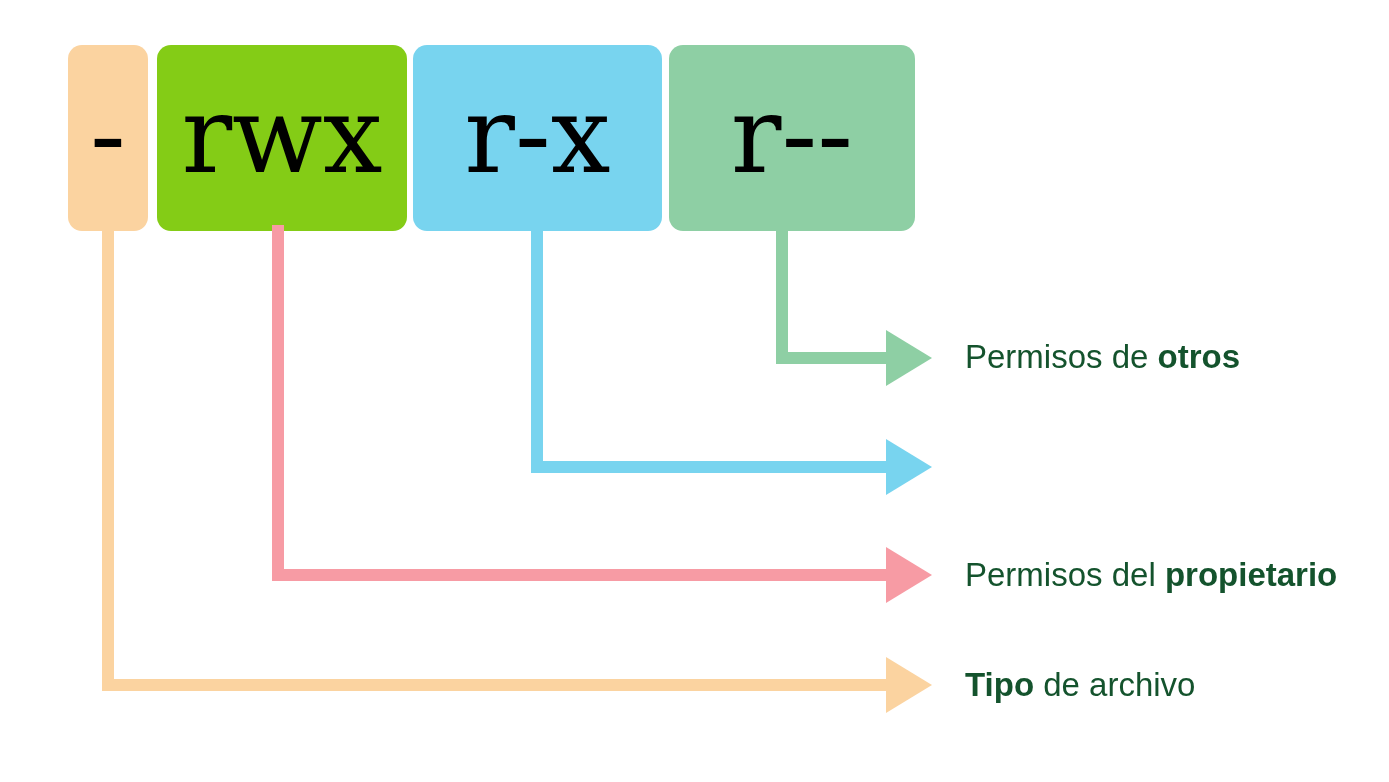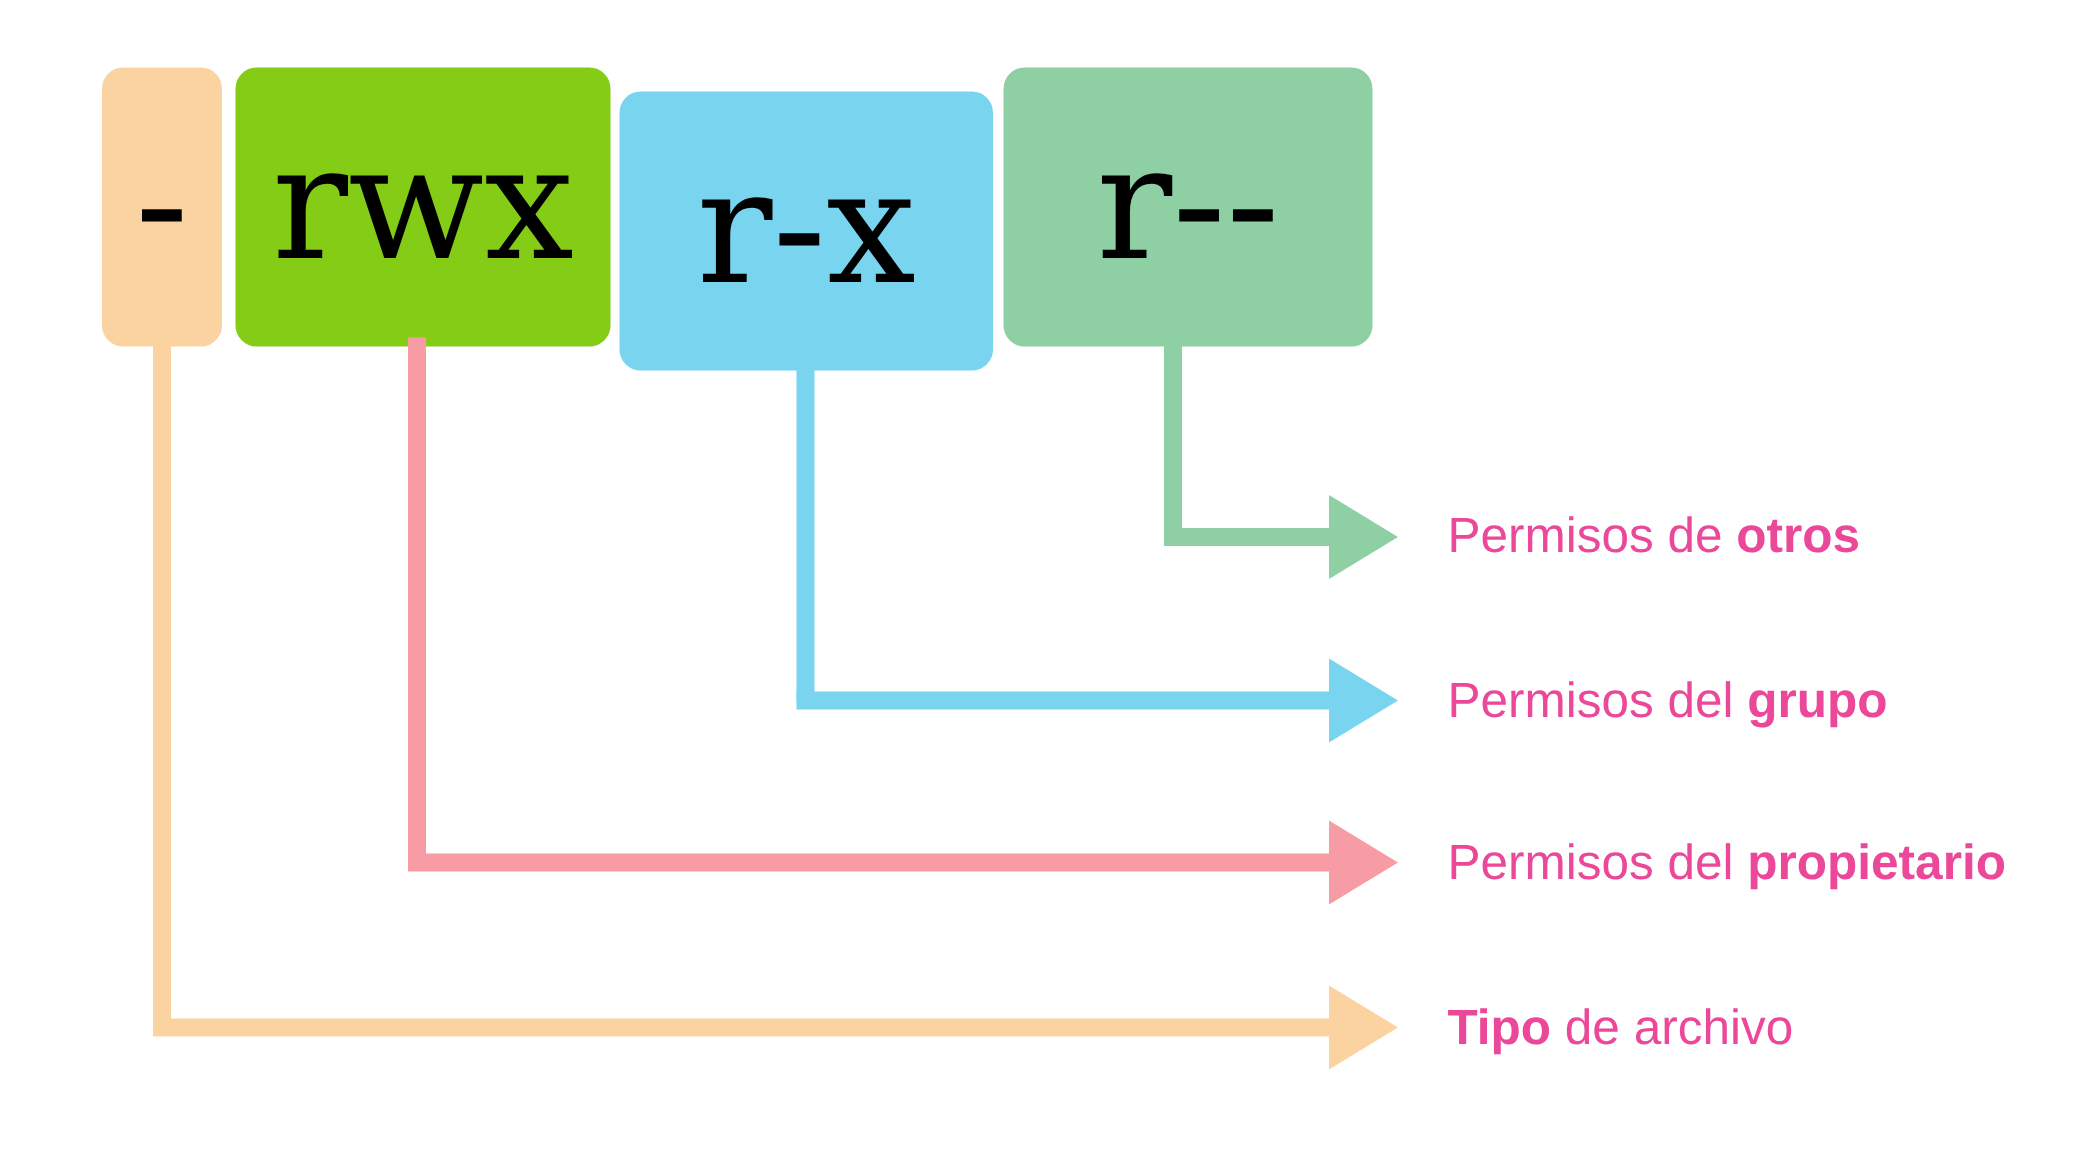--- a/index.html
+++ b/index.html
@@ -55,21 +55,21 @@
     height: 782px;
     pointer-events: none;
   }
 
   
   .caption {
     position: absolute;
     font-family: "Liberation Sans", sans-serif;
     font-size: 33px;
     line-height: 1;
-    color: #ec4899;
+    color: #14532d;
     white-space: nowrap;
     font-weight: 400;
   }
   .caption b { font-weight: 700; }
 
   #cap-others     { left: 965px; top: 340px; }
   #cap-group      { left: 965px; top: 450px; }
   #cap-owner      { left: 965px; top: 558px; }
   #cap-type       { left: 965px; top: 668px; }
 </style>
@@ -79,21 +79,21 @@
 <div id="stage">
 
   <div class="perm-box" id="box-type" style="background: rgb(251, 211, 160);">
     <span class="perm-text">-</span>
   </div>
 
   <div class="perm-box" id="box-owner" style="background: #84cc16;">
     <span class="perm-text">rwx</span>
   </div>
 
-  <div class="perm-box" id="box-group" style="background: rgb(120, 212, 239); margin-top: 16px;">
+  <div class="perm-box" id="box-group" style="background: rgb(120, 212, 239);">
     <span class="perm-text">r-x</span>
   </div>
 
   <div class="perm-box" id="box-others" style="background: rgb(142, 207, 164);">
     <span class="perm-text">r--</span>
   </div>
 
   <svg id="connectors" viewBox="0 0 1389 782" width="1389" height="782">
 
     <g>
@@ -119,23 +119,20 @@
       <rect x="102" y="225" width="12" height="460" fill="#fbd3a0"></rect>
       <rect x="102" y="679" width="786" height="12" fill="#fbd3a0"></rect>
       <polygon points="886,657 886,713 932,685" fill="#fbd3a0"></polygon>
     </g>
   </svg>
 
   <div class="caption" id="cap-others">
     <span>Permisos de </span><b>otros</b>
   </div>
 
-  <div class="caption" id="cap-group">
-    <span>Permisos del </span><b>grupo</b>
-  </div>
 
   <div class="caption" id="cap-owner">
     <span>Permisos del </span><b>propietario</b>
   </div>
 
   <div class="caption" id="cap-type">
     <b>Tipo</b><span> de archivo</span>
   </div>
 
 </div>

